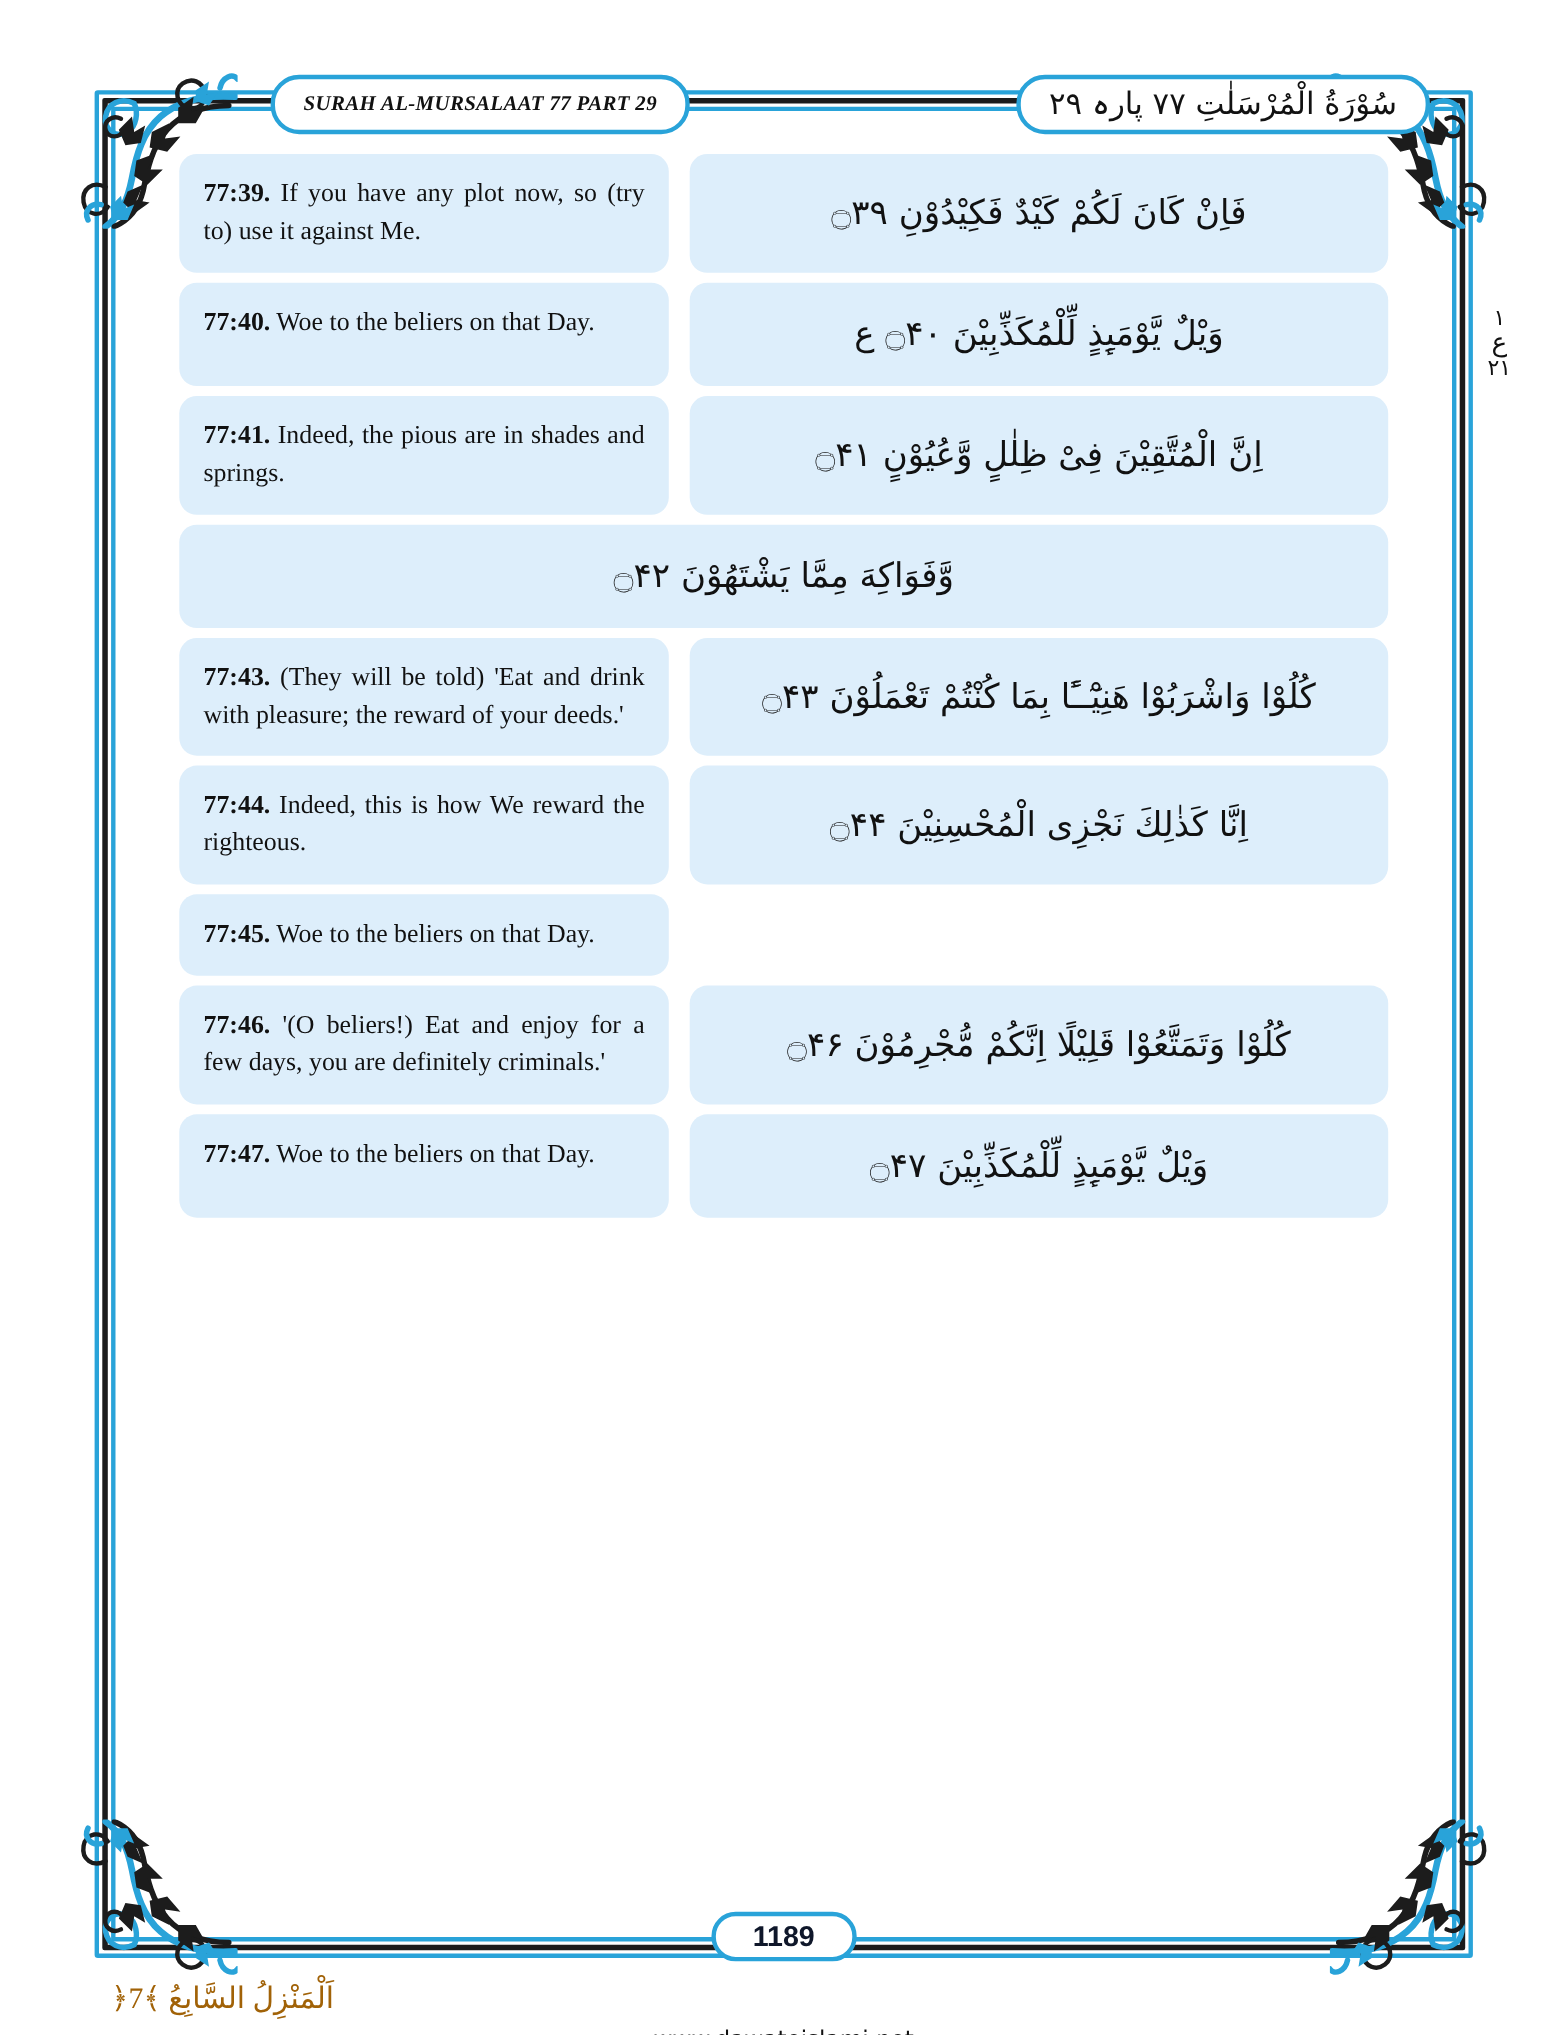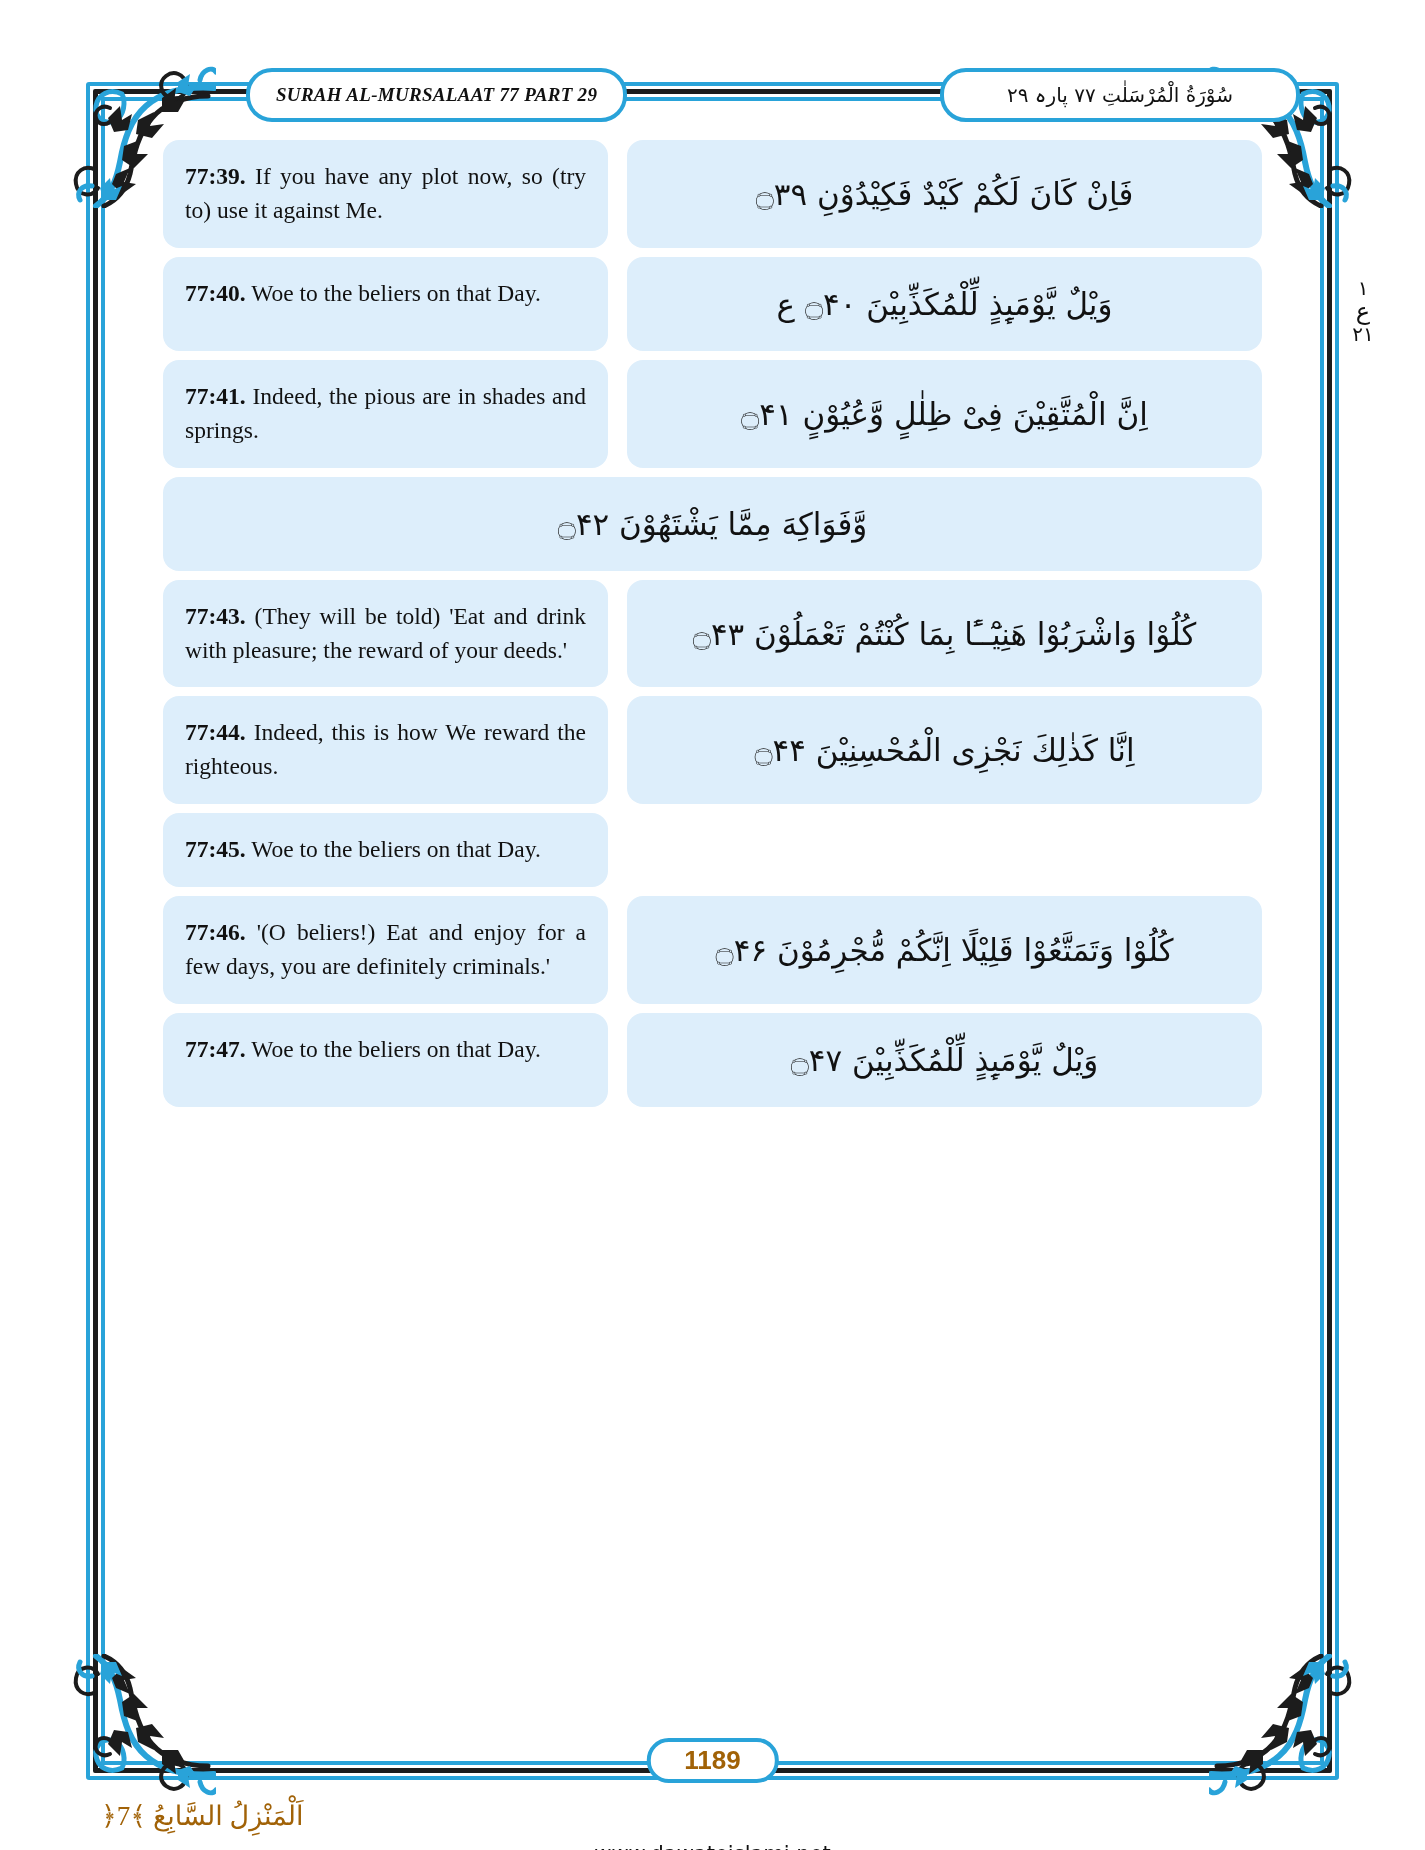--- a/index.html
+++ b/index.html
@@ -36,21 +36,21 @@
     border:4px solid #29a3d9;border-radius:26px;
     display:flex;align-items:center;justify-content:center;
   }
   .plaque-left{left:145px;padding:0 26px;}
   .plaque-right{right:30px;padding:0 26px;min-width:300px;}
   .plaque-left .txt{
     font-family:"Liberation Serif",serif;font-weight:bold;font-style:italic;
     font-size:19px;letter-spacing:.3px;color:#111;white-space:nowrap;
   }
   .plaque-right .txt{
-    font-family:"DejaVu Sans",sans-serif;font-size:20px;color:#111;
+    font-family:"DejaVu Sans",sans-serif;font-size:28px;color:#111;
     direction:rtl;white-space:nowrap;line-height:1;
   }
 
   
   .content{
     position:absolute;left:163px;top:140px;right:163px;bottom:140px;
   }
   .row{display:flex;gap:19px;margin-bottom:9px;}
   .cell{
     background:#ddeefb;border-radius:16px;padding:20px 22px;box-sizing:border-box;
@@ -77,21 +77,21 @@
   }
   .ruku div{font-size:20px;}
   .ruku .mid{font-size:24px;}
 
   
   .footer-band{position:absolute;left:101px;right:101px;bottom:52px;height:60px;}
   .page-pill{
     position:absolute;left:50%;transform:translateX(-50%);top:0;
     background:#fff;border:4px solid #29a3d9;border-radius:22px;
     padding:3px 34px;font-family:"Liberation Sans",sans-serif;font-weight:bold;
-    font-size:26px;color:#a16207;
+    font-size:26px;color:#0f172a;
   }
   .manzil{
     position:absolute;left:0;right:0;top:62px;text-align:left;
     font-family:Liberation Serif, serif;font-size:27px;color:#a16207;direction:rtl;
   }
   .site{
     position:absolute;left:0;right:0;top:104px;text-align:center;
     font-family:"DejaVu Sans",sans-serif;font-size:21px;color:#111;
   }
 </style>

